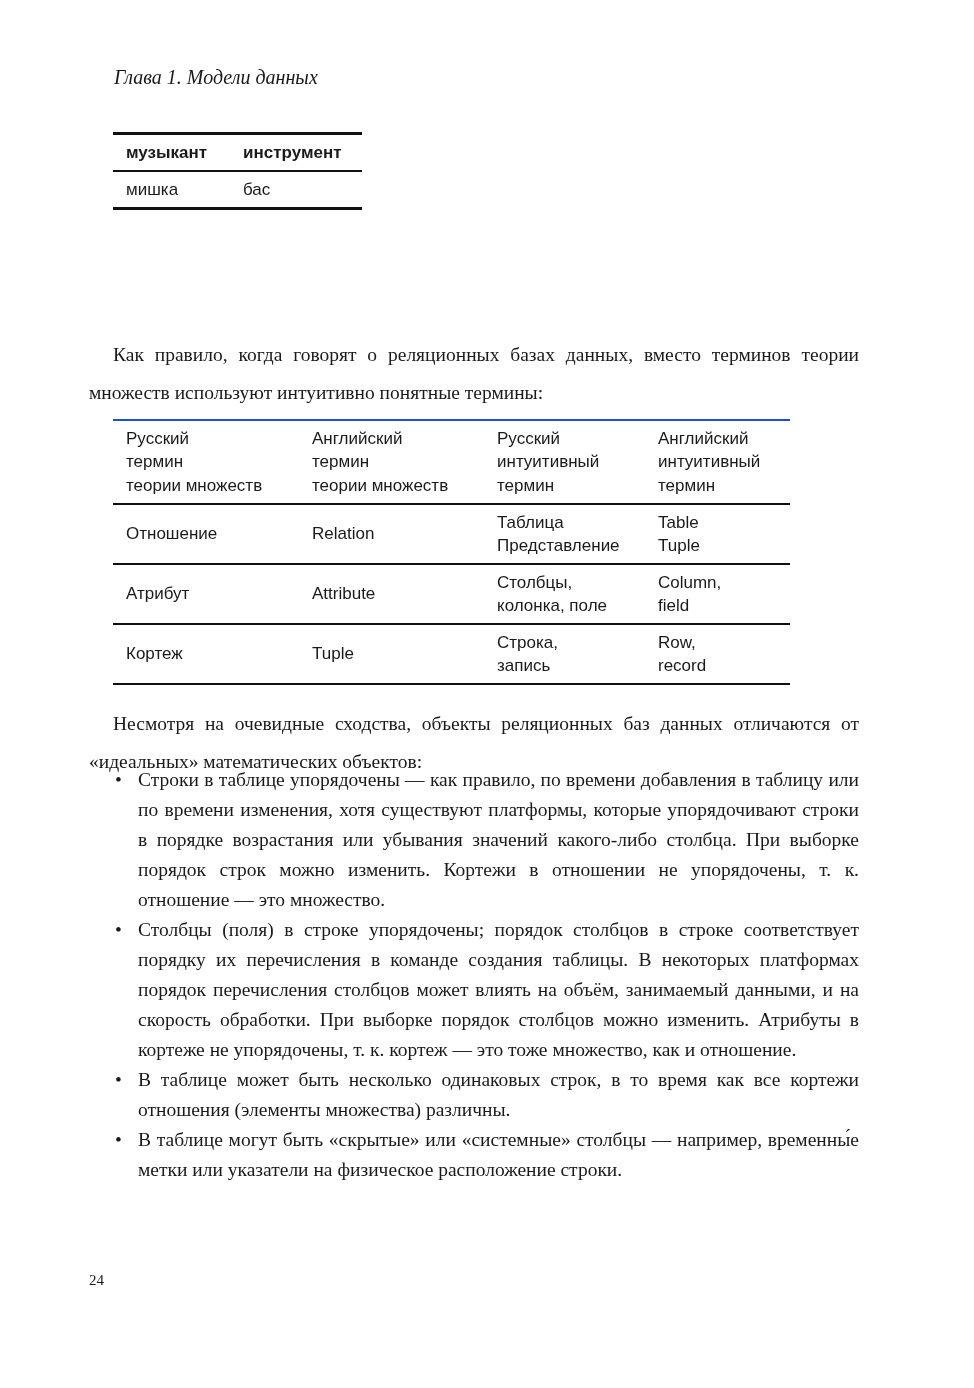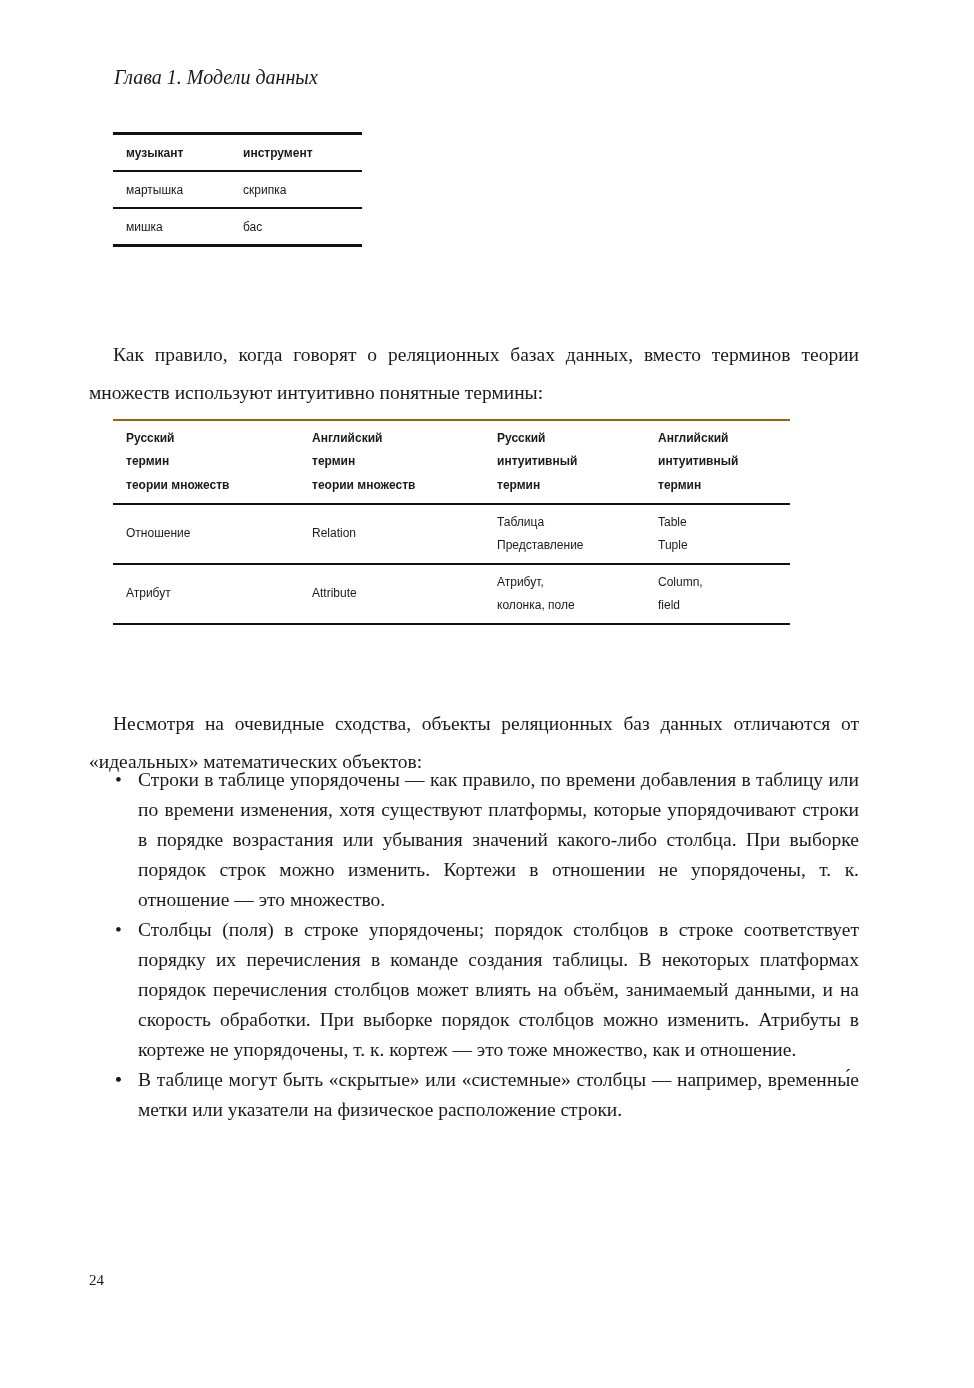--- a/index.html
+++ b/index.html
@@ -19,21 +19,21 @@
       font-style: italic;
       font-size: 20px;
       letter-spacing: 0px;
       margin-left: 25px;
     }
     
     .tbl {
       position: absolute;
       border-collapse: collapse;
       font-family: "Liberation Sans", sans-serif;
-      font-size: 12px;
+      font-size: 17px;
     }
     .tbl-small { left: 113px; top: 132px; width: 249px; }
     .tbl-small th, .tbl-small td {
       text-align: left;
       padding: 0 0 0 13px;
       height: 35px;
       border-bottom: 2px solid #111;
       vertical-align: middle;
       white-space: nowrap;
     }
@@ -44,22 +44,22 @@
     
     .tbl-big { left: 113px; top: 419px; width: 677px; }
     .tbl-big th, .tbl-big td {
       text-align: left;
       vertical-align: middle;
       padding: 0 0 0 13px;
       border-bottom: 2px solid #111;
       line-height: 23.5px;
     }
     .tbl-big thead th {
-      border-top: 2px solid #a16207;
-      font-weight: bold;
+      border-top: 2px solid #1d4ed8;
+      font-weight: normal;
       height: 82px;
     }
     .tbl-big tbody td { height: 58px; }
     .tbl-big .w1 { width: 173px; }
     .tbl-big .w2 { width: 172px; }
     .tbl-big .w3 { width: 148px; }
 
     .para {
       position: absolute;
       left: 89px;
@@ -110,24 +110,20 @@
 
 <table class="tbl tbl-small">
   <thead>
     <tr>
       <th class="c1">музыкант</th>
       <th>инструмент</th>
     </tr>
   </thead>
   <tbody>
     <tr>
-      <td>мартышка</td>
-      <td>скрипка</td>
-    </tr>
-    <tr>
       <td>мишка</td>
       <td>бас</td>
     </tr>
   </tbody>
 </table>
 
 <p class="para p1"><span class="indent"></span><span>Как правило, когда говорят о реляционных базах данных, вместо терминов теории множеств используют интуитивно понятные термины:</span></p>
 
 <table class="tbl tbl-big">
   <thead>
@@ -141,28 +137,34 @@
   <tbody>
     <tr>
       <td><span>Отношение</span></td>
       <td><span>Relation</span></td>
       <td><span>Таблица</span><br><span>Представление</span></td>
       <td><span>Table</span><br><span>Tuple</span></td>
     </tr>
     <tr>
       <td><span>Атрибут</span></td>
       <td><span>Attribute</span></td>
-      <td><span>Атрибут,</span><br><span>колонка, поле</span></td>
+      <td><span>Столбцы,</span><br><span>колонка, поле</span></td>
       <td><span>Column,</span><br><span>field</span></td>
+    </tr>
+    <tr>
+      <td><span>Кортеж</span></td>
+      <td><span>Tuple</span></td>
+      <td><span>Строка,</span><br><span>запись</span></td>
+      <td><span>Row,</span><br><span>record</span></td>
     </tr>
   </tbody>
 </table>
 
 <p class="para p2"><span class="indent"></span><span>Несмотря на очевидные сходства, объекты реляционных баз данных отличаются от «идеальных» математических объектов:</span></p>
 
 <ul class="bullets">
   <li><span class="dot">•</span><span>Строки в таблице упорядочены — как правило, по времени добавления в таблицу или по времени изменения, хотя существуют платформы, которые упорядочивают строки в порядке возрастания или убывания значений какого-либо столбца. При выборке порядок строк можно изменить. Кортежи в отношении не упорядочены, т. к. отношение — это множество.</span></li>
   <li><span class="dot">•</span><span>Столбцы (поля) в строке упорядочены; порядок столбцов в строке соответствует порядку их перечисления в команде создания таблицы. В некоторых платформах порядок перечисления столбцов может влиять на объём, занимаемый данными, и на скорость обработки. При выборке порядок столбцов можно изменить. Атрибуты в кортеже не упорядочены, т. к. кортеж — это тоже множество, как и отношение.</span></li>
-  <li><span class="dot">•</span></li>
+  <li><span class="dot">•</span><span>В таблице может быть несколько одинаковых строк, в то время как все кортежи отношения (элементы множества) различны.</span></li>
   <li><span class="dot">•</span><span>В таблице могут быть «скрытые» или «системные» столбцы — например, временны́е метки или указатели на физическое расположение строки.</span></li>
 </ul>
 
 <div class="page-number">24</div>
 
 </body></html>

